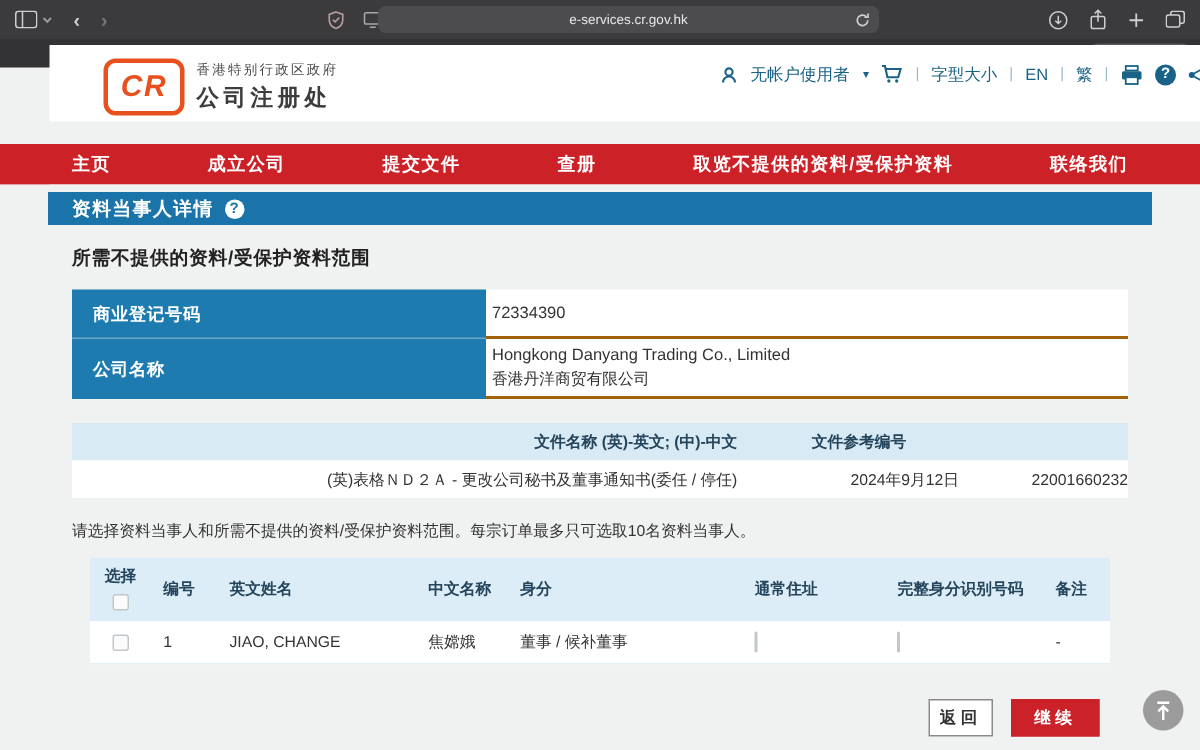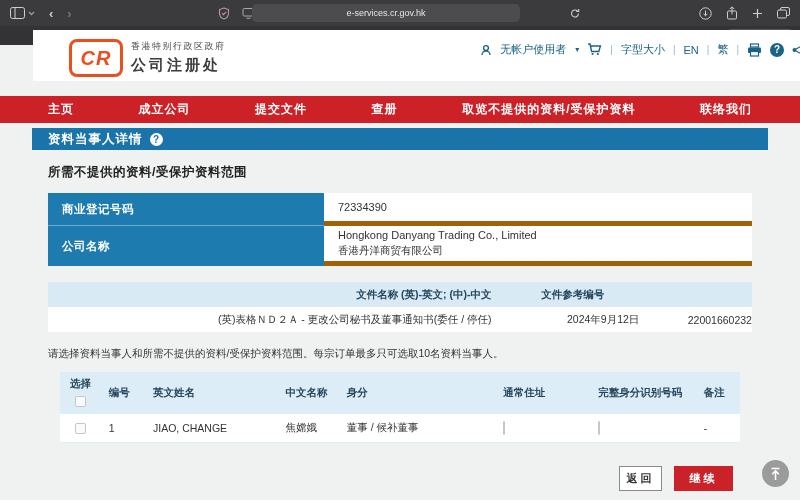--- a/index.html
+++ b/index.html
@@ -6,21 +6,21 @@
   body{width:800px;height:500px;position:relative;overflow:hidden;
        font-family:"Liberation Sans","DejaVu Sans",sans-serif;background:#f0f1f1;}
   svg{display:block;}
 
   
   .chrome{position:absolute;left:0;top:0;width:800px;height:26px;background:#3b3b3d;}
   .chrome .left{position:absolute;left:10px;top:0;height:26px;display:flex;align-items:center;gap:14px;color:#cfcfd1;}
   .chev{font-size:13px;font-weight:bold;line-height:1;}
   .chev.dim{color:#77777a;}
   .mini-ics{position:absolute;left:218px;top:0;height:26px;display:flex;align-items:center;gap:12px;}
-  .urlbar{position:absolute;left:252px;top:4px;width:268px;height:18px;background:#4c4c4f;border-radius:5px;
+  .urlbar{position:absolute;left:252px;top:4px;width:334px;height:18px;background:#4c4c4f;border-radius:5px;
           display:flex;align-items:center;justify-content:center;color:#e6e6e8;font-size:9px;}
   .chrome .right{position:absolute;right:10px;top:0;height:26px;display:flex;align-items:center;gap:14px;}
 
   .bmbar{position:absolute;left:0;top:26px;width:800px;height:19px;background:#333335;}
   .fav{position:absolute;top:31px;width:8px;height:8px;border-radius:2px;background:#5a5a5d;}
   .fav .stub{position:absolute;left:11px;top:3px;width:13px;height:2px;background:#6d6d70;border-radius:1px;}
   .pin{position:absolute;right:5px;top:29px;height:14px;padding:0 7px 0 3px;border-radius:7px;background:#59595c;
        display:flex;align-items:center;gap:4px;color:#d6d6d8;font-size:8px;}
   .pin .c{width:9px;height:9px;border-radius:50%;background:#8a8a8d;color:#333;font-size:7px;font-weight:bold;
           display:flex;align-items:center;justify-content:center;}
@@ -54,21 +54,21 @@
   .helpc{width:13px;height:13px;border-radius:50%;background:#fff;color:#1a74a9;font-size:10px;font-weight:bold;
          display:flex;align-items:center;justify-content:center;}
   .section-h{position:absolute;left:48px;top:41px;font-size:12.5px;font-weight:bold;color:#222;letter-spacing:.5px;}
 
   .ftable{position:absolute;left:48px;top:70px;width:704px;}
   .frow{display:flex;}
   .flabel{width:276px;background:#1e7bb0;color:#fff;font-size:11.5px;font-weight:bold;
           display:flex;align-items:center;padding-left:14px;box-sizing:border-box;letter-spacing:.5px;}
   .frow1 .flabel{border-bottom:1px solid rgba(255,255,255,.35);}
   .fvalue{flex:1;background:#fff;font-size:11px;color:#333;display:flex;flex-direction:column;justify-content:center;
-          padding-left:14px;box-sizing:border-box;border-bottom:5px solid #a16207;}
+          padding-left:4px;box-sizing:border-box;border-bottom:2px solid #a16207;}
   .frow1{height:33px;}
   .frow2{height:40px;}
   .fvalue .l2{font-size:10.5px;margin-top:3px;}
 
   .dtable{position:absolute;left:48px;top:159px;width:704px;font-size:10.5px;}
   .drow{display:flex;height:25px;align-items:center;text-align:right;}
   .dhead{background:#d8ebf5;color:#25455c;font-weight:bold;}
   .dbody{background:#fff;color:#333;}
   .dc1{width:63%;padding-left:14px;box-sizing:border-box;}
   .dc2{width:21%;}

